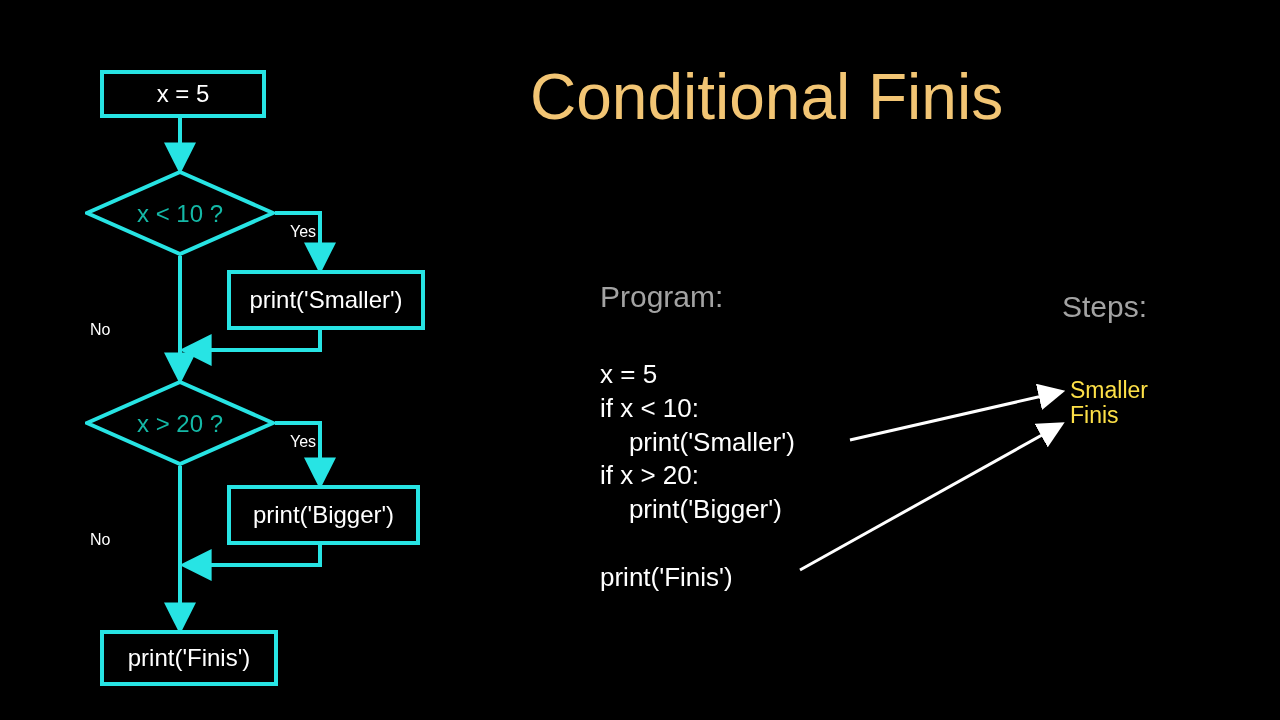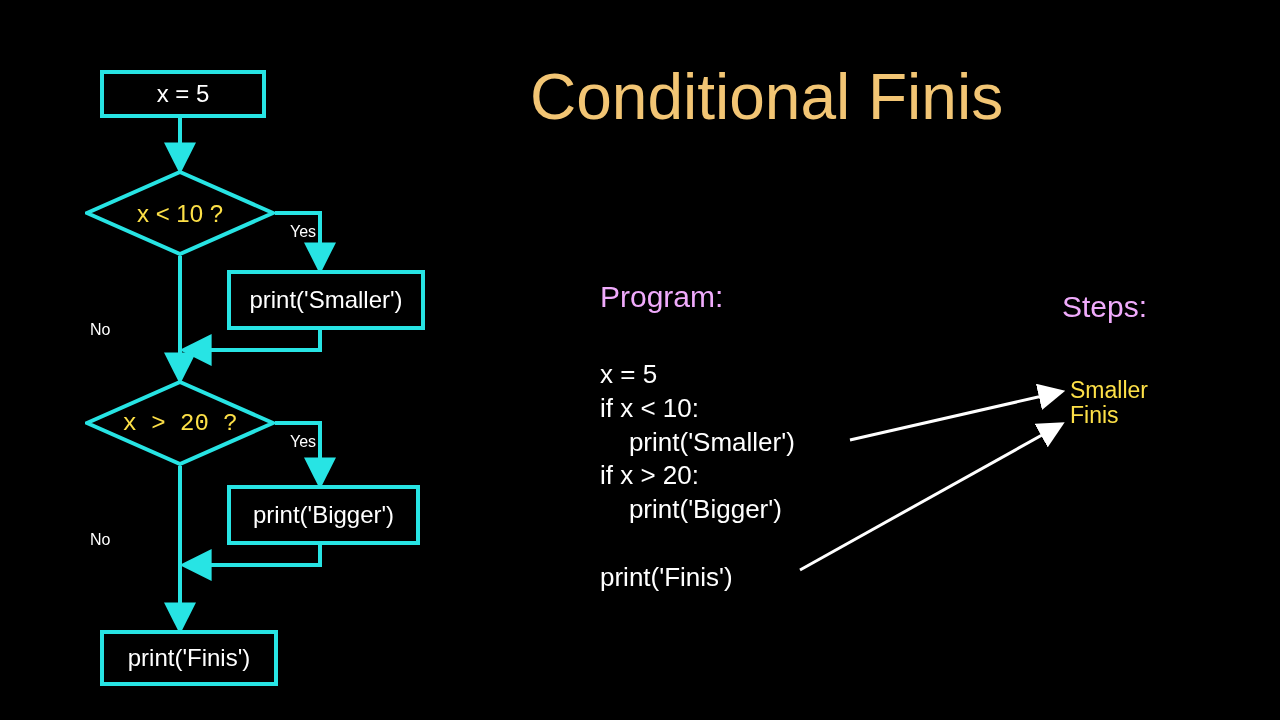--- a/index.html
+++ b/index.html
@@ -15,21 +15,21 @@
   .title {
     position: absolute;
     top: 60px;
     left: 530px;
     color: #f2c574;
     font-size: 64px;
     font-weight: 400;
   }
   .section-label {
     position: absolute;
-    color: #f0abfc;
+    color: #a3a3a3;
     font-size: 30px;
   }
   .code-block {
     position: absolute;
     color: #fff;
     font-size: 26px;
     line-height: 1.3;
     white-space: pre;
   }
   .output-text {
@@ -48,21 +48,21 @@
     justify-content: center;
     font-size: 24px;
     line-height: 1;
   }
   .diamond {
     position: absolute;
   }
   .diamond svg { display:block; }
   .diamond-label {
     position: absolute;
-    color: #fde047;
+    color: #14b8a6;
     font-size: 24px;
     width: 100%;
     text-align: center;
   }
   .flow-label {
     position: absolute;
     color: #fff;
     font-size: 16px;
     margin-top: 41px;
   }
@@ -105,21 +105,21 @@
 <div class="flow-label" style="left:90px; top:280px;">No</div>
 
 <div class="box" style="left:227px; top:270px; width:190px; height:52px;">
   <span>print('Smaller')</span>
 </div>
 
 <div class="diamond" style="left:85px; top:380px; width:190px; height:86px;">
   <svg width="190" height="86" viewBox="0 0 190 86">
     <polygon points="95,2 188,43 95,84 2,43" fill="#000" stroke="#27e4e4" stroke-width="4"></polygon>
   </svg>
-  <div class="diamond-label" style="top:30px;font-family:Liberation Mono, monospace;">x &gt; 20 ?</div>
+  <div class="diamond-label" style="top:30px;">x &gt; 20 ?</div>
 </div>
 <div class="flow-label" style="left:290px; top:392px;">Yes</div>
 <div class="flow-label" style="left:90px; top:490px;">No</div>
 
 <div class="box" style="left:227px; top:485px; width:185px; height:52px;">
   <span>print('Bigger')</span>
 </div>
 
 <div class="box" style="left:100px; top:630px; width:170px; height:48px;">
   <span>print('Finis')</span>

